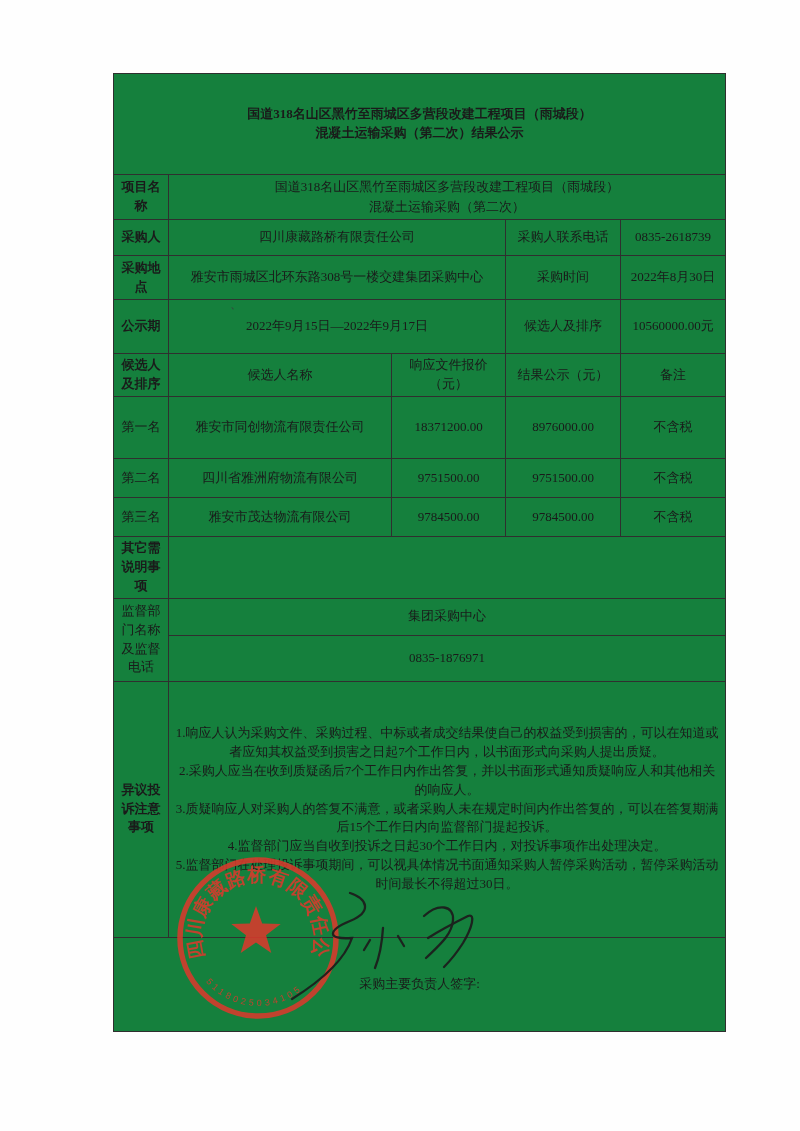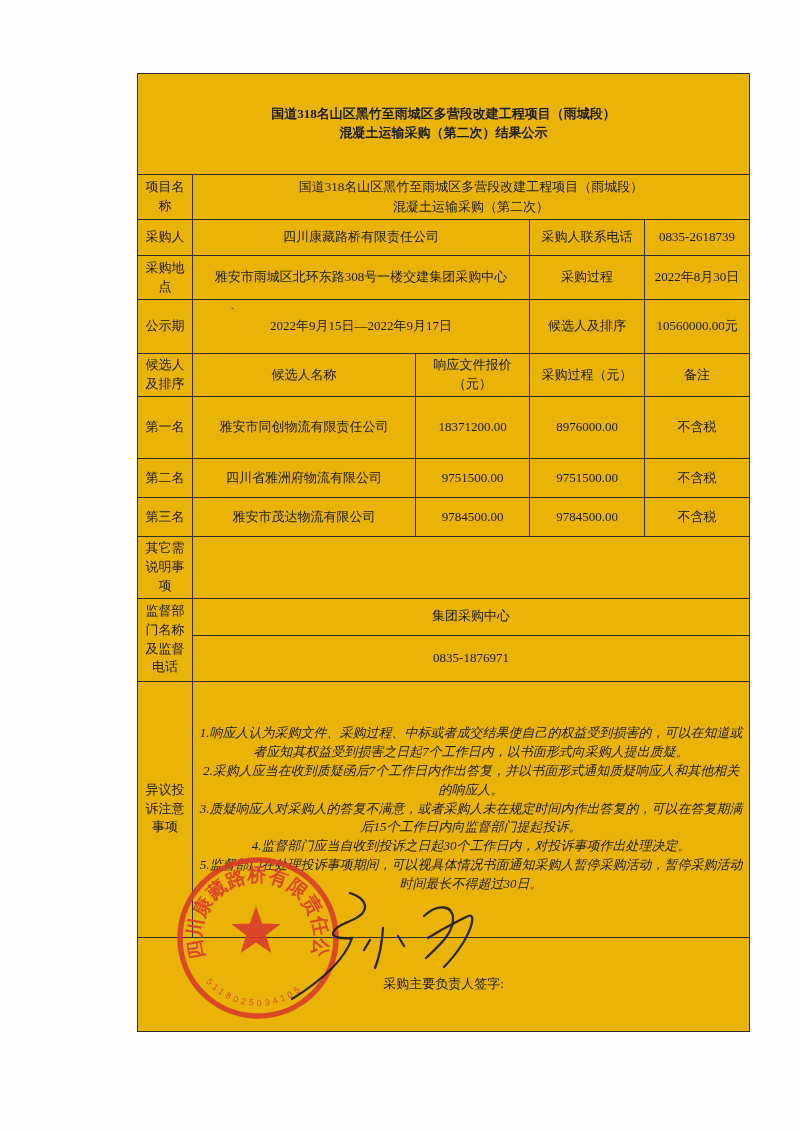--- a/index.html
+++ b/index.html
@@ -1,26 +1,26 @@
 <!DOCTYPE html>
 <html><head>
 <meta charset="utf-8">
 <style>
   html,body{margin:0;padding:0;background:#ffffff;}
   .page{position:relative;width:800px;height:1131px;background:#fefefe;overflow:hidden;
         font-family:"Liberation Serif", serif;color:#1a1a1a;}
   table.doc{position:absolute;left:113px;top:73px;width:612px;border-collapse:collapse;
-            table-layout:fixed;background:#eab308;margin-left:24px;}
+            table-layout:fixed;background:#15803d;}
   table.doc td{border:1.5px solid #2f2f2f;font-size:13px;text-align:center;
                vertical-align:middle;padding:2px 4px;overflow:hidden;line-height:1.45;}
   td.title-cell{font-size:17.5px;font-weight:bold;line-height:1.8;padding-top:12px;}
-  td.lbl{text-align:left;padding:2px 3px 2px 5px;line-height:1.35;}
+  td.lbl{text-align:left;padding:2px 3px 2px 5px;line-height:1.35;font-weight:bold;}
   td.lbl-center{text-align:center;padding:2px 3px;line-height:1.35;}
   td.rank{text-align:center;}
-  td.obj-cell{text-align:left;padding:8px 10px 8px 8px;font-size:12.5px;line-height:1.55;font-style:italic;}
+  td.obj-cell{text-align:left;padding:8px 10px 8px 8px;font-size:12.5px;line-height:1.55;}
   td.obj-cell p{margin:0;}
   td.sig-cell{text-align:left;padding-left:5px;font-size:13.5px;}
   .h-title{height:101px}.h-r1{height:42px}.h-r2{height:36px}.h-r3{height:44px}
   .h-r4{height:54px}.h-hd{height:42px}.h-c1{height:62px}.h-c2{height:39px}
   .h-c3{height:39px}.h-other{height:55px}.h-sup1{height:37px}.h-sup2{height:46px}
   .h-obj{height:256px}.h-sig{height:94px}
   .two-line div{line-height:1.55;}
   .seal-svg{position:absolute;left:150px;top:840px;width:340px;height:200px;
             pointer-events:none;}
   .stray{position:absolute;left:230px;top:296px;font-size:12px;color:#3d3d3d;}
@@ -58,39 +58,39 @@
     <tr class="h-r2">
       <td class="lbl">采购人</td>
       <td colspan="2">四川康藏路桥有限责任公司</td>
       <td>采购人联系电话</td>
       <td>0835-2618739</td>
     </tr>
 
     <tr class="h-r3">
       <td class="lbl">采购地点</td>
       <td colspan="2">雅安市雨城区北环东路308号一楼交建集团采购中心</td>
-      <td>采购过程</td>
+      <td>采购时间</td>
       <td>2022年8月30日</td>
     </tr>
 
     <tr class="h-r4">
       <td class="lbl">公示期</td>
       <td colspan="2">2022年9月15日—2022年9月17日</td>
       <td>候选人及排序</td>
       <td>10560000.00元</td>
     </tr>
 
     <tr class="h-hd">
       <td class="lbl">候选人及排序</td>
       <td>候选人名称</td>
       <td>
         <div>响应文件报价</div>
         <div>（元）</div>
       </td>
-      <td>采购过程（元）</td>
+      <td>结果公示（元）</td>
       <td>备注</td>
     </tr>
 
     <tr class="h-c1">
       <td class="rank">第一名</td>
       <td>雅安市同创物流有限责任公司</td>
       <td>18371200.00</td>
       <td>8976000.00</td>
       <td>不含税</td>
     </tr>

